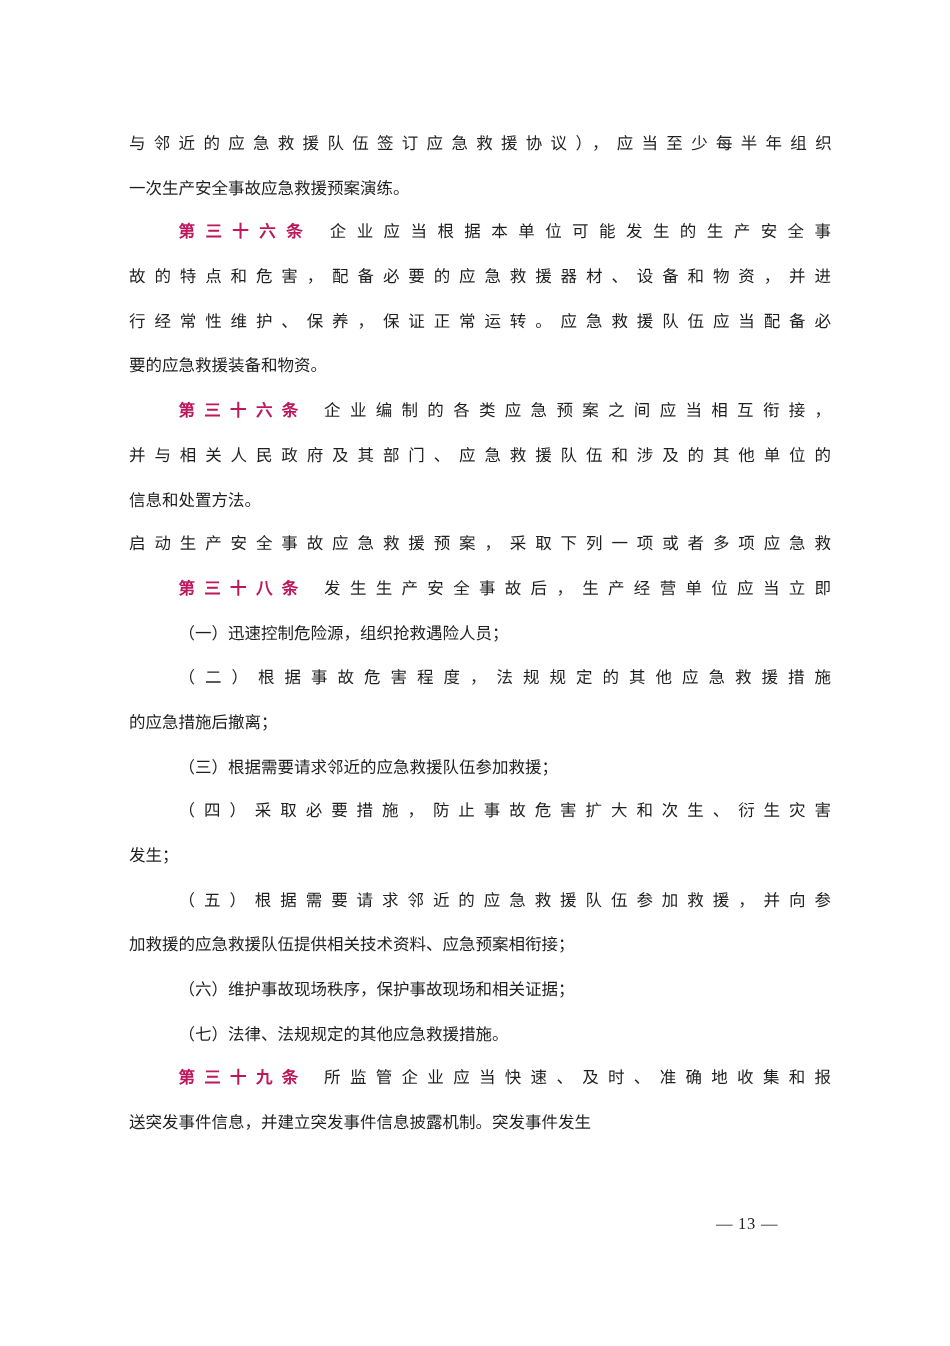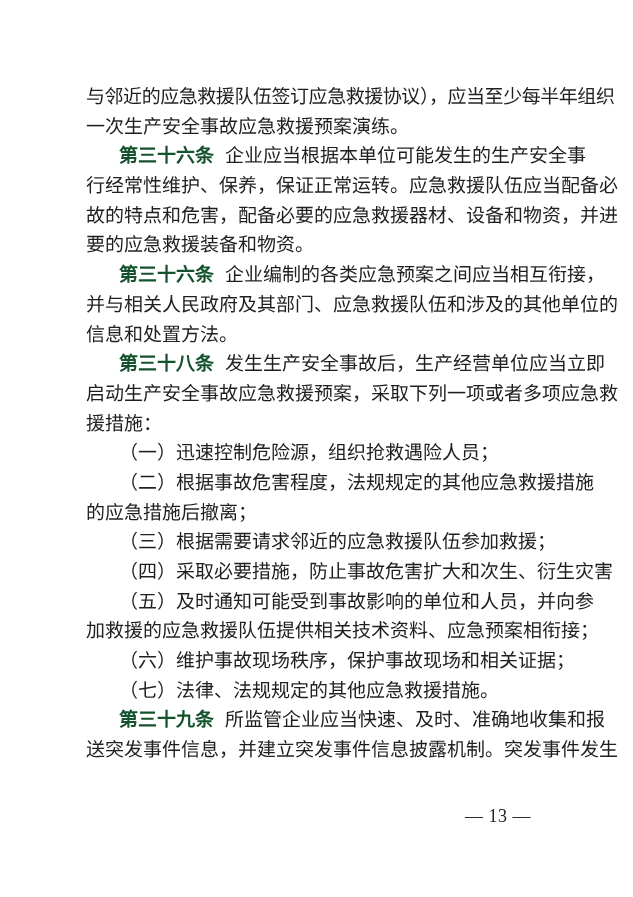--- a/index.html
+++ b/index.html
@@ -17,95 +17,95 @@
   }
   .doc-body {
     position: absolute;
     left: 86px;
     top: 82px;
     width: 468px;
   }
   .text-line {
     height: 29.7px;
     line-height: 29.7px;
-    font-size: 19px;
+    font-size: 11px;
     color: #1f1f1f;
     text-align: justify;
     text-align-last: left;
     white-space: nowrap;
     overflow: visible;
   }
   .text-line.fill {
     text-align-last: justify;
   }
   .text-line.indent {
     padding-left: 33px;
   }
   .text-line.tight {
     letter-spacing: -0.45px;
   }
   .article-term {
     font-weight: 700;
-    color: #14532d;
+    color: #be185d;
     margin-right: 11px;
   }
   .page-number {
     position: absolute;
     top: 805px;
     left: 459px;
     width: 78px;
     height: 22px;
     line-height: 22px;
     text-align: center;
-    font-size: 18px;
+    font-size: 11px;
     color: #222222;
     letter-spacing: 0.5px;
     white-space: nowrap;
   }
 </style>
 </head>
 <body>
 
 <div class="page">
   <div class="doc-body">
       <div>
         <div class="text-line fill tight"><span>与邻近的应急救援队伍签订应急救援协议），应当至少每半年组织</span></div>
         <div class="text-line"><span>一次生产安全事故应急救援预案演练。</span></div>
       </div>
       <div>
         <div class="text-line indent fill"><b class="article-term">第三十六条</b><span>企业应当根据本单位可能发生的生产安全事</span></div>
+        <div class="text-line fill"><span>故的特点和危害，配备必要的应急救援器材、设备和物资，并进</span></div>
         <div class="text-line fill"><span>行经常性维护、保养，保证正常运转。应急救援队伍应当配备必</span></div>
-        <div class="text-line fill"><span>故的特点和危害，配备必要的应急救援器材、设备和物资，并进</span></div>
         <div class="text-line"><span>要的应急救援装备和物资。</span></div>
       </div>
       <div>
         <div class="text-line indent fill"><b class="article-term">第三十六条</b><span>企业编制的各类应急预案之间应当相互衔接，</span></div>
         <div class="text-line fill"><span>并与相关人民政府及其部门、应急救援队伍和涉及的其他单位的</span></div>
         <div class="text-line"><span>信息和处置方法。</span></div>
       </div>
       <div>
+        <div class="text-line fill"><span>启动生产安全事故应急救援预案，采取下列一项或者多项应急救</span></div>
         <div class="text-line indent fill"><b class="article-term">第三十八条</b><span>发生生产安全事故后，生产经营单位应当立即</span></div>
-        <div class="text-line fill"><span>启动生产安全事故应急救援预案，采取下列一项或者多项应急救</span></div>
-        <div class="text-line"><span>援措施：</span></div>
       </div>
       <div>
         <div class="text-line indent"><span>（一）迅速控制危险源，组织抢救遇险人员；</span></div>
       </div>
       <div>
         <div class="text-line indent fill"><span>（二）根据事故危害程度，法规规定的其他应急救援措施</span></div>
         <div class="text-line"><span>的应急措施后撤离；</span></div>
       </div>
       <div>
         <div class="text-line indent"><span>（三）根据需要请求邻近的应急救援队伍参加救援；</span></div>
       </div>
       <div>
         <div class="text-line indent fill"><span>（四）采取必要措施，防止事故危害扩大和次生、衍生灾害</span></div>
+        <div class="text-line"><span>发生；</span></div>
       </div>
       <div>
-        <div class="text-line indent fill"><span>（五）及时通知可能受到事故影响的单位和人员，并向参</span></div>
+        <div class="text-line indent fill"><span>（五）根据需要请求邻近的应急救援队伍参加救援，并向参</span></div>
         <div class="text-line"><span>加救援的应急救援队伍提供相关技术资料、应急预案相衔接；</span></div>
       </div>
       <div>
         <div class="text-line indent"><span>（六）维护事故现场秩序，保护事故现场和相关证据；</span></div>
       </div>
       <div>
         <div class="text-line indent"><span>（七）法律、法规规定的其他应急救援措施。</span></div>
       </div>
       <div>
         <div class="text-line indent fill"><b class="article-term">第三十九条</b><span>所监管企业应当快速、及时、准确地收集和报</span></div>

